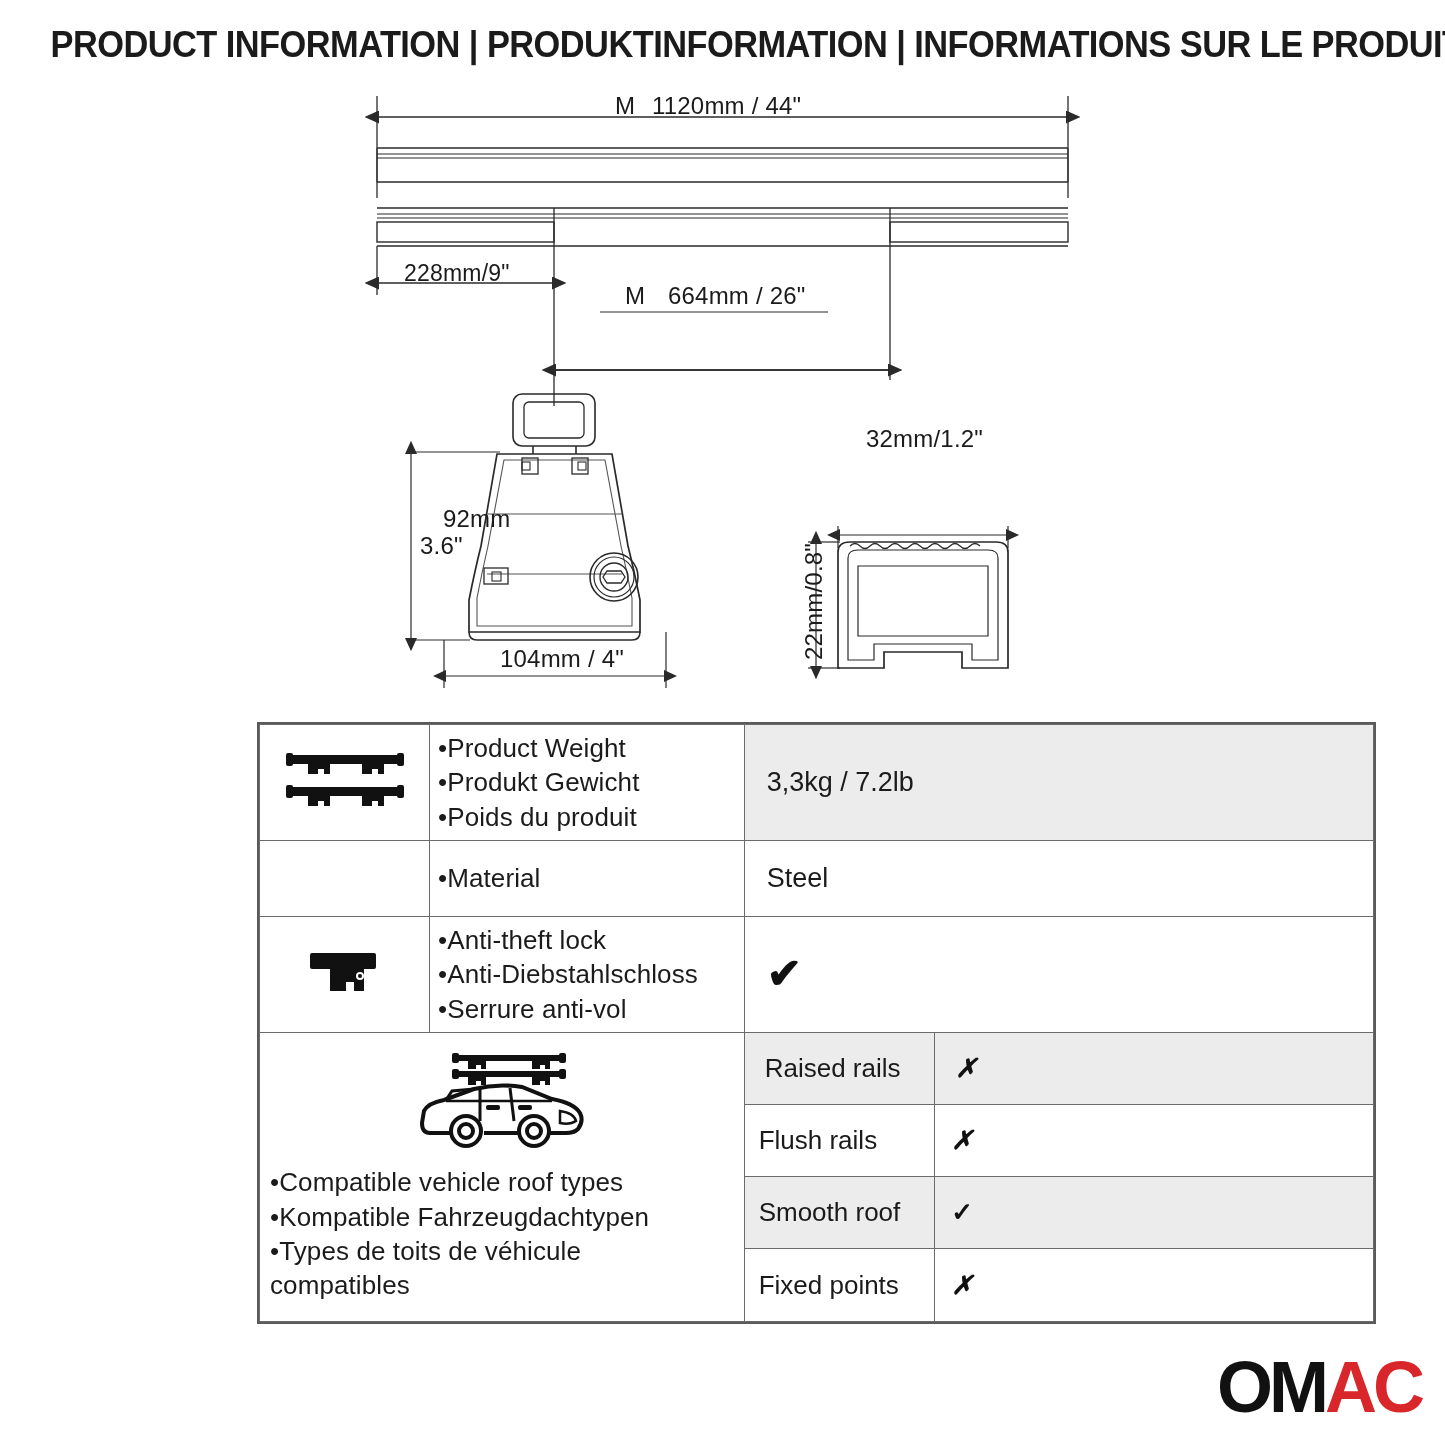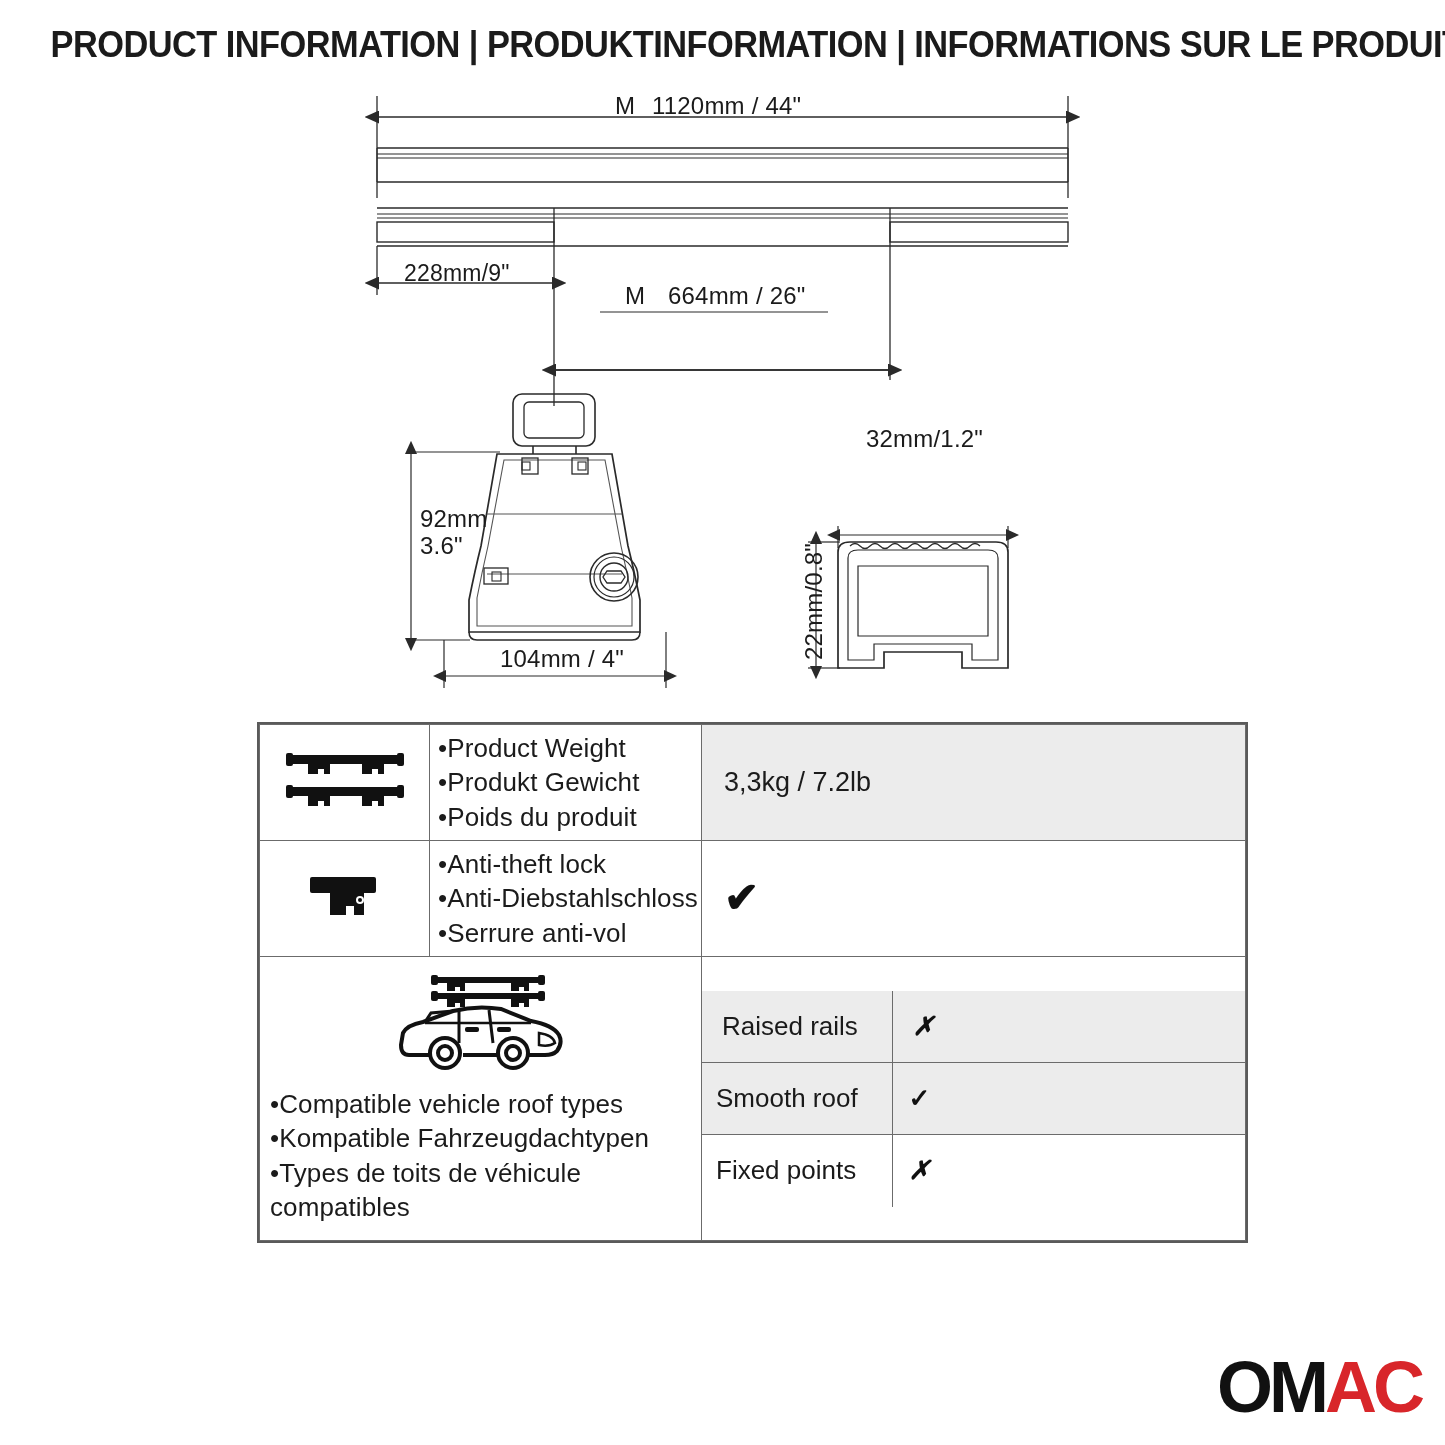--- a/index.html
+++ b/index.html
@@ -41,21 +41,21 @@
   .dimlabel.small { font-size: 23px; }
   .vert {
     transform: rotate(-90deg);
     transform-origin: left top;
   }
 
   
   .spec-table {
     position: absolute;
     left: 257px; top: 722px;
-    width: 991px;
+    width: 1119px;
     border: 2px solid #5a5a5a;
     border-collapse: collapse;
   }
   .spec-table table { border-collapse: collapse; width: 100%; table-layout: fixed; }
   .spec-table td { border: 1px solid #6b6b6b; vertical-align: middle; }
 
   .cell-icon { width: 170px; text-align: center; padding: 6px; }
   .cell-label { padding: 6px 6px 6px 8px; }
   .cell-value { padding: 10px 0 10px 22px; font-size: 27px; color: #1b1b1b; }
 
@@ -221,21 +221,21 @@
     </svg>
 
     <div class="dimlabel" style="left:615px; top:12px;">M</div>
     <div class="dimlabel" style="left:652px; top:12px;">1120mm / 44"</div>
 
     <div class="dimlabel small" style="left:404px; top:180px;">228mm/9"</div>
 
     <div class="dimlabel" style="left:625px; top:202px;">M</div>
     <div class="dimlabel" style="left:668px; top:202px;">664mm / 26"</div>
 
-    <div class="dimlabel" style="left:420px; top:425px;">92mm</div>
+    <div class="dimlabel" style="left:443px; top:425px;">92mm</div>
     <div class="dimlabel" style="left:420px; top:452px;">3.6"</div>
 
     <div class="dimlabel" style="left:500px; top:565px;">104mm / 4"</div>
 
     <div class="dimlabel" style="left:866px; top:345px;">32mm/1.2"</div>
 
     <div class="dimlabel vert" style="left:800px; top:580px;">22mm/0.8"</div>
   </div>
 
   <div class="spec-table">
@@ -264,20 +264,29 @@
         <td class="cell-label white">
           <div class="bullets">
             <div>•Product Weight</div>
             <div>•Produkt Gewicht</div>
             <div>•Poids du produit</div>
           </div>
         </td>
         <td class="cell-value shaded" colspan="2">3,3kg / 7.2lb</td>
       </tr>
 
+      <tr>
+        <td class="cell-icon white"></td>
+        <td class="cell-label white">
+          <div class="bullets">
+            <div>•Material</div>
+          </div>
+        </td>
+        <td class="cell-value white" colspan="2" style="height:76px;">Steel</td>
+      </tr>
 
 
       <tr>
         <td class="cell-icon white">
           <span class="icon-svg">
             <svg width="78" height="54" viewBox="0 0 78 54">
               <g fill="#111">
                 <rect x="4" y="8" width="66" height="16" rx="2"></rect>
                 <rect x="8" y="11" width="58" height="10" fill="#fff" opacity="0"></rect>
                 <path d="M24,24 h34 v22 h-10 v-9 h-8 v9 h-16 z"></path>
@@ -348,20 +357,26 @@
         </td>
         <td colspan="2" class="roof-wrap white">
           <table class="roof-table">
             <tbody>
                   <tr class="shaded">
               <td class="name">Raised rails</td>
               <td class="mark">
                 <span class="cross-sm">✗</span>
               </td>
             </tr>
+            <tr class="white">
+              <td class="name">Flush rails</td>
+              <td class="mark">
+                <span class="cross-sm">✗</span>
+              </td>
+            </tr>
             <tr class="shaded">
               <td class="name">Smooth roof</td>
               <td class="mark">
                 <span class="tick-sm">✓</span>
               </td>
             </tr>
             <tr class="white">
               <td class="name">Fixed points</td>
               <td class="mark">
                 <span class="cross-sm">✗</span>

